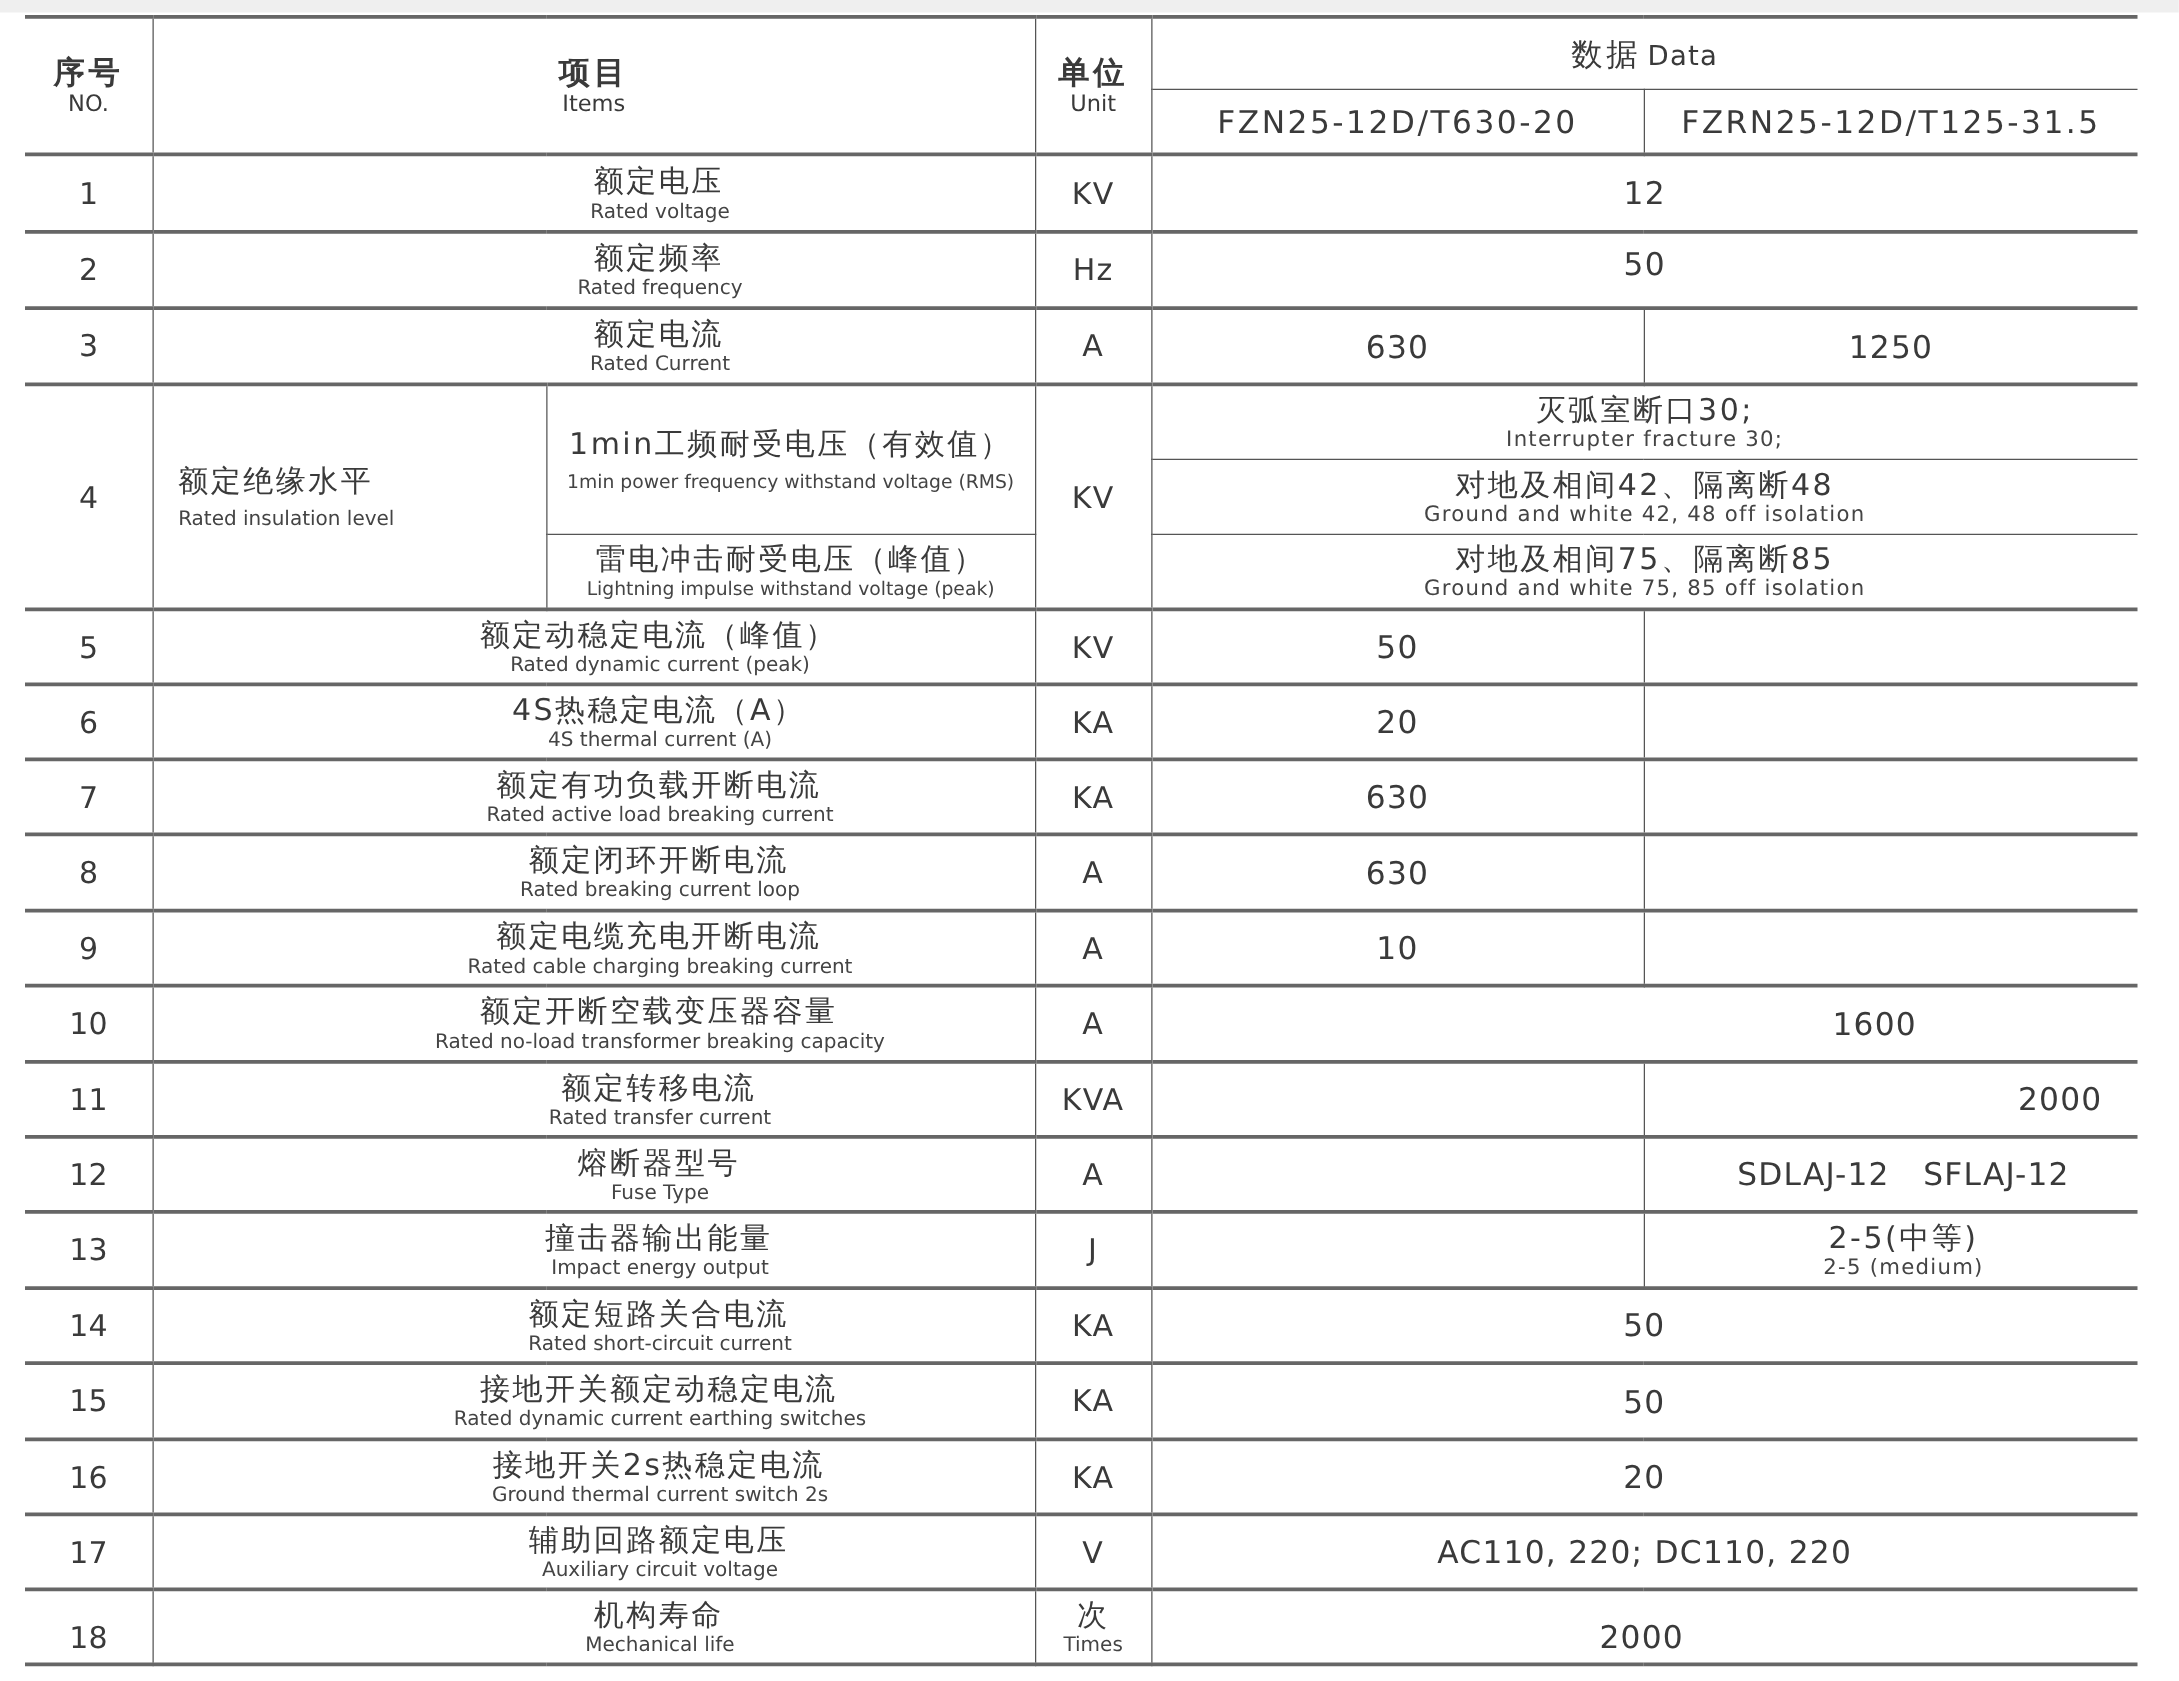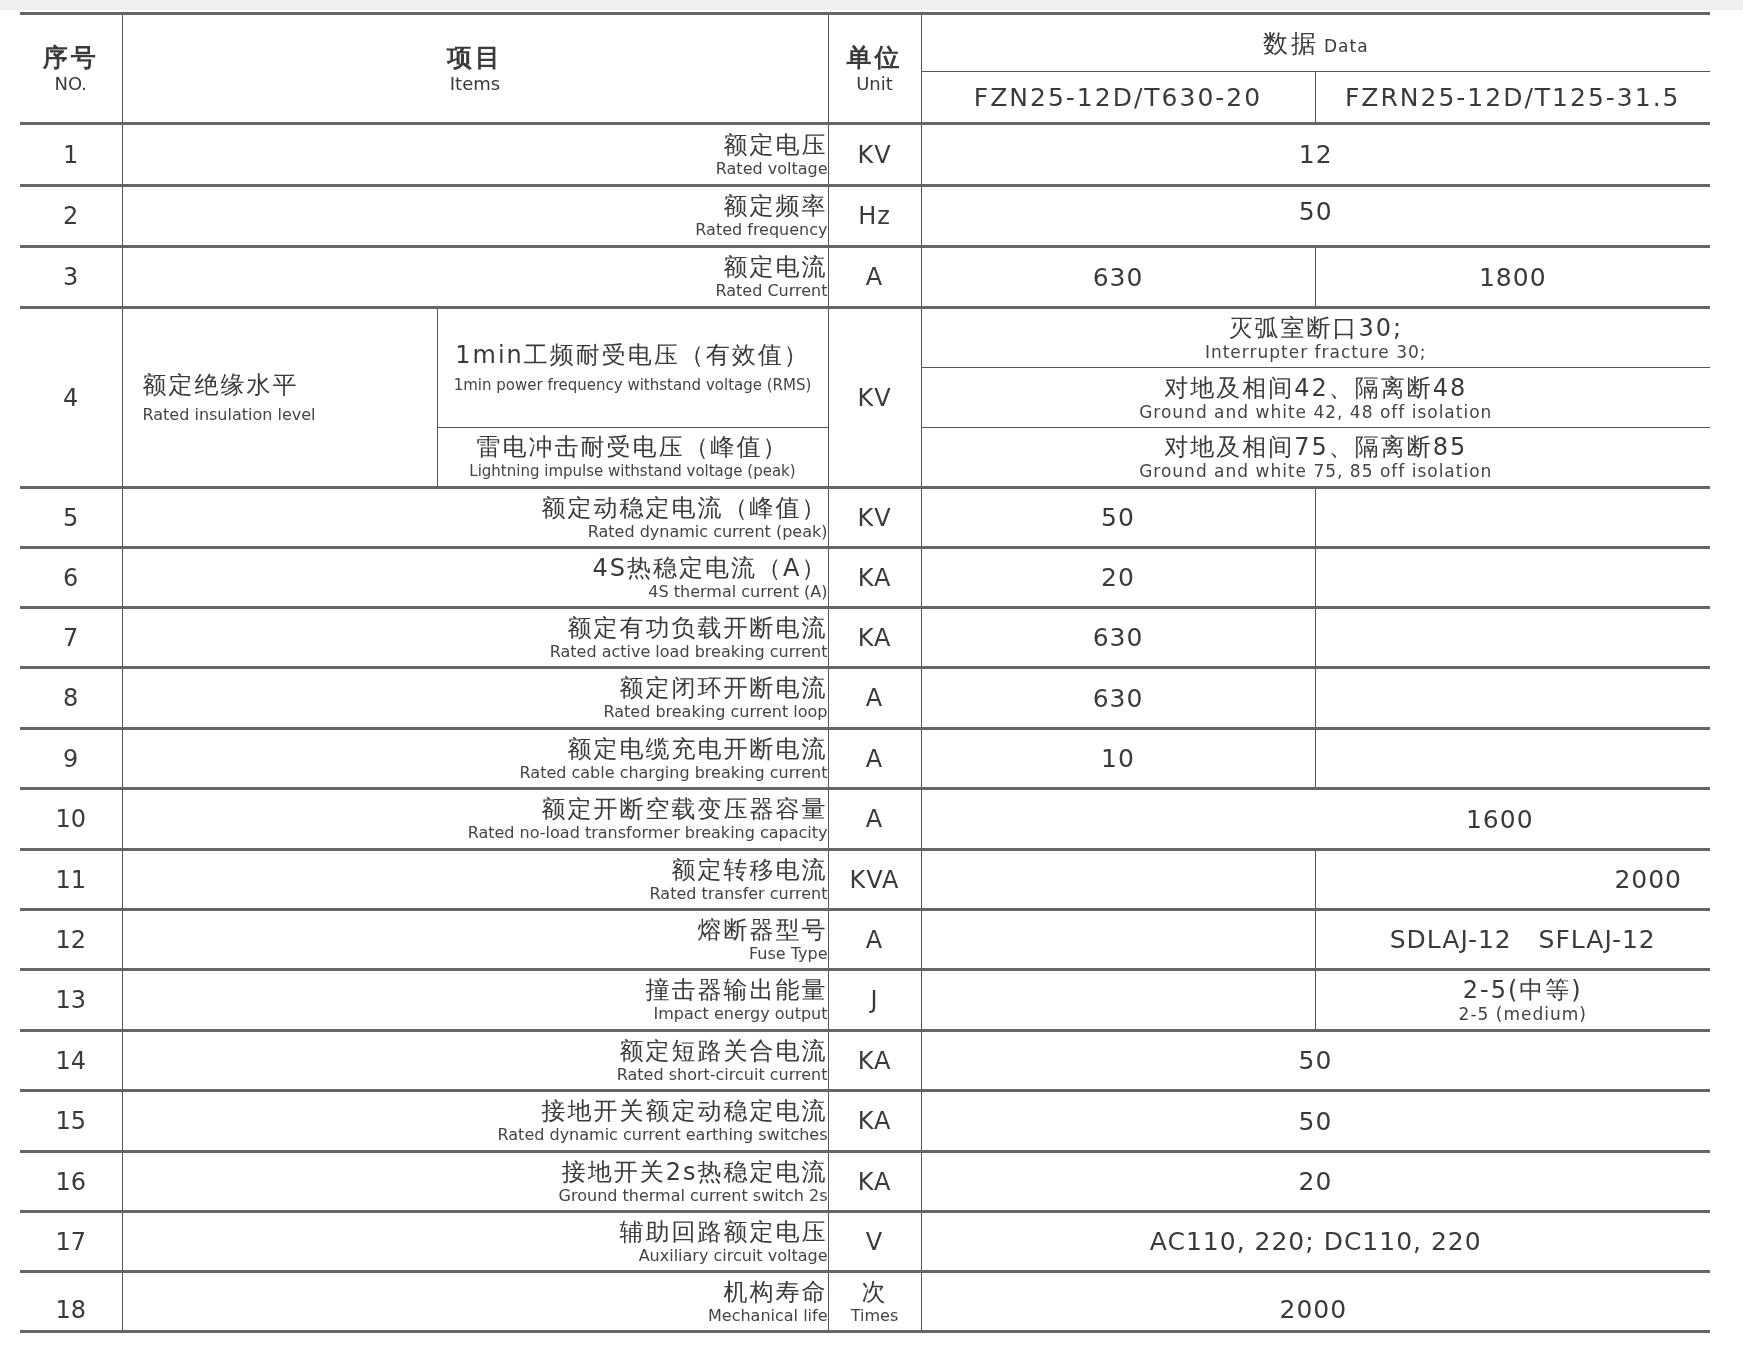--- a/index.html
+++ b/index.html
@@ -8,21 +8,21 @@
   .topband{position:absolute;left:0;top:0;width:1743px;height:10px;background:#efefef;}
   table{position:absolute;left:20px;top:12px;width:1690px;border-collapse:collapse;table-layout:fixed;}
   td{border:1.6px solid #555;padding:0;text-align:center;vertical-align:middle;}
   td.nl{border-left:none;}
   td.nr{border-right:none;}
   tr.thick>td{border-top:3px solid #666;}
   .zh{font-size:24px;letter-spacing:2px;line-height:28px;display:block;}
   .en{font-size:16px;line-height:20px;display:block;color:#444;}
   .hzh{font-size:25px;font-weight:bold;letter-spacing:3px;display:block;line-height:30px;}
   .hen{font-size:18px;display:block;line-height:22px;}
-  .item{text-align:right;padding-left:104px;}
+  .item{text-align:center;padding-left:104px;}
   .item .en{padding-left:2px;}
   .num{font-size:24px;}
   .unit{font-size:24px;letter-spacing:1px;}
   .val{font-size:25px;letter-spacing:1px;}
   .model{font-size:25px;letter-spacing:2px;}
   .val .zh{font-size:24px;}
   .val .en{font-size:17px;}
   .small-en{font-size:15px;}
 </style>
 </head>
@@ -49,21 +49,21 @@
     <td rowspan="2" colspan="2">
       <span class="hzh">项目</span>
       <span class="hen">Items</span>
     </td>
     <td rowspan="2">
       <span class="hzh">单位</span>
       <span class="hen">Unit</span>
     </td>
     <td colspan="2" class="nr">
       <span style="font-size:25px;font-weight:normal;letter-spacing:3px">数据</span>
-      <span style="font-size:17px;margin-left:0;letter-spacing:1px">Data</span>
+      <span style="font-size:22px;margin-left:0;letter-spacing:1px">Data</span>
     </td>
   </tr>
   <tr style="height:52px">
     <td class="model">FZN25-12D/T630-20</td>
     <td class="model nr">FZRN25-12D/T125-31.5</td>
   </tr>
 
   <tr style="height:62px" class="thick">
     <td class="num nl">1</td>
     <td colspan="2" class="item">
@@ -85,21 +85,21 @@
   </tr>
 
   <tr style="height:61px" class="thick">
     <td class="num nl">3</td>
     <td colspan="2" class="item">
       <span class="zh">额定电流</span>
       <span class="en">Rated Current</span>
     </td>
     <td class="unit">A</td>
     <td class="val">630</td>
-    <td class="val nr">1800</td>
+    <td class="val nr">1250</td>
   </tr>
 
   <tr style="height:60px" class="thick">
     <td rowspan="3" class="num nl">4</td>
     <td rowspan="3" style="text-align:left;padding-left:20px">
       <span class="zh" style="padding-bottom:6px">额定绝缘水平</span>
       <span class="en">Rated insulation level</span>
     </td>
     <td rowspan="2">
       <span class="zh" style="padding-bottom:6px">1min工频耐受电压（有效值）</span>

